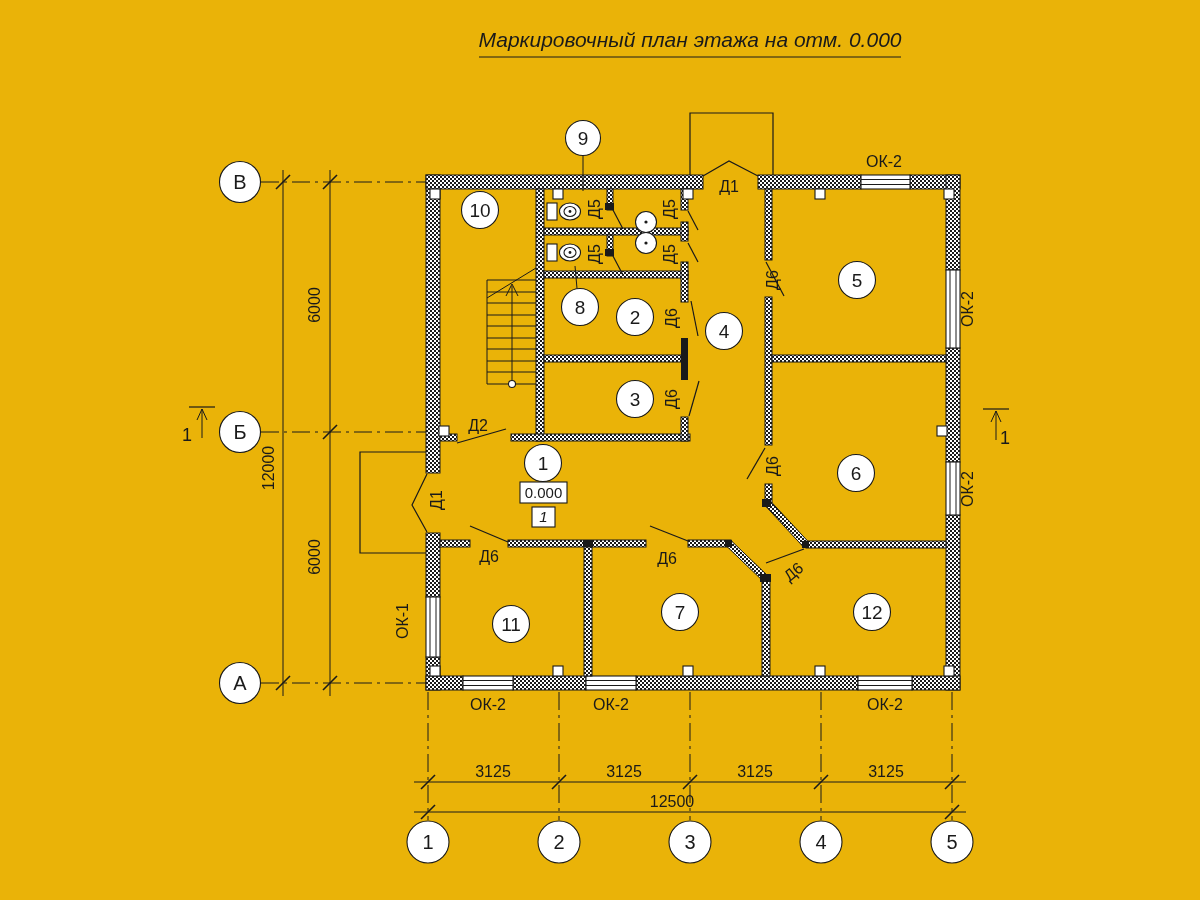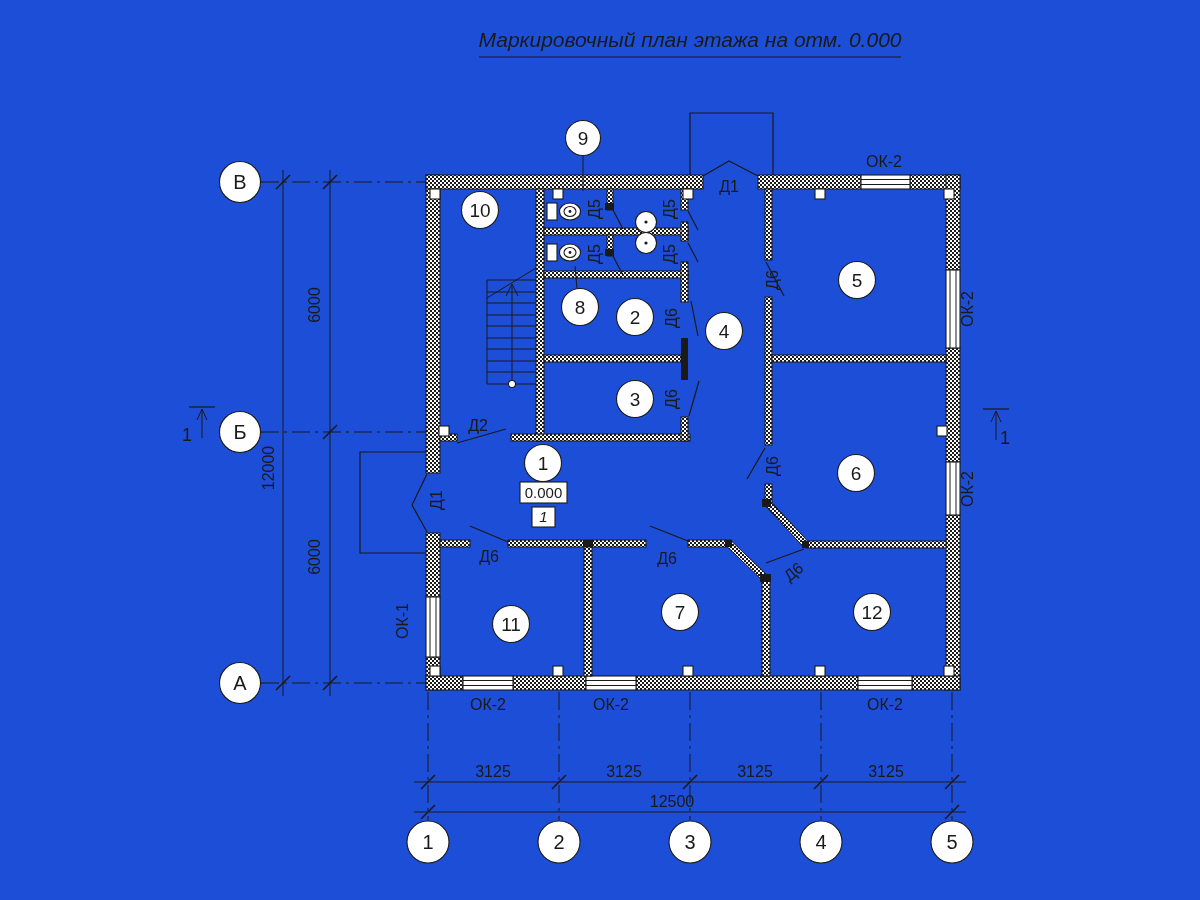--- a/index.html
+++ b/index.html
@@ -1,16 +1,16 @@
 <!DOCTYPE html>
 <html><head>
 <meta charset="utf-8">
 <style>
   html,body{margin:0;padding:0;background:#fff;}
-  .page{width:1200px;height:900px;background:#1d4ed8;position:relative;font-family:"Liberation Sans",sans-serif;}
+  .page{width:1200px;height:900px;background:#eab308;position:relative;font-family:"Liberation Sans",sans-serif;}
   svg{display:block;}
   .t{fill:#1a1a1a;font-family:"Liberation Sans",sans-serif;}
   .t15{font-size:15px}.t16{font-size:16px}.t18{font-size:18px}.t19{font-size:19px}.t20{font-size:20px}
   .title{font-size:21px;font-style:italic;}
   .it{font-style:italic;}
   .ln{stroke:#1a1a1a;stroke-width:1.2;fill:none;}
   .thin{stroke:#1a1a1a;stroke-width:1;fill:none;}
   .dash{stroke:#1a1a1a;stroke-width:1;fill:none;stroke-dasharray:18 5 3 5;}
   .wall{fill:url(#hatch);stroke:#1a1a1a;stroke-width:1;}
   .blk{fill:#1a1a1a;stroke:none;}

